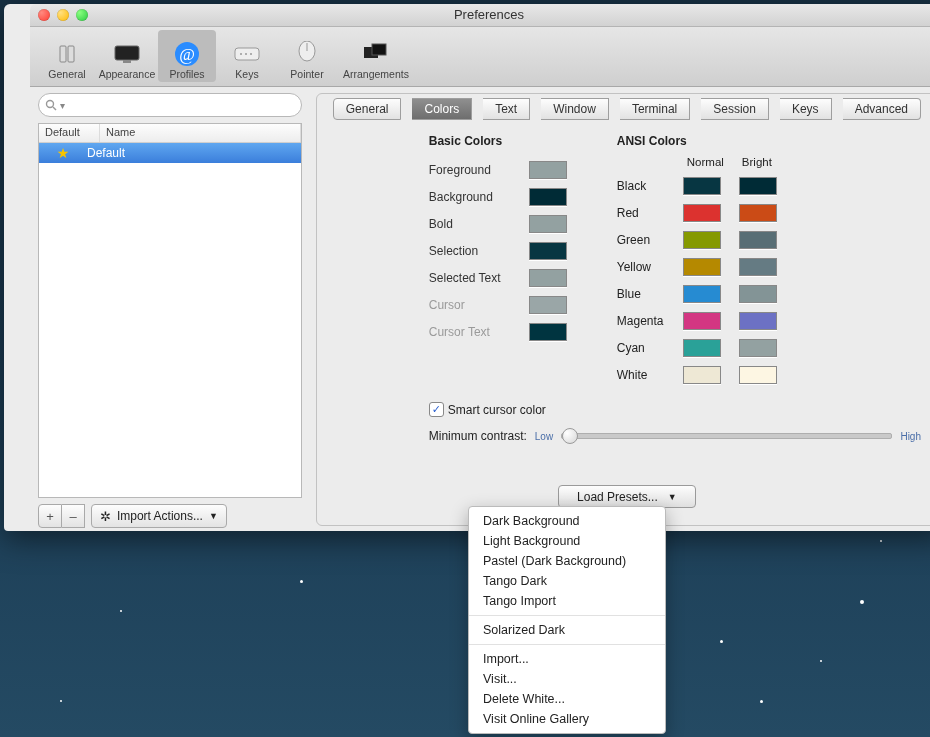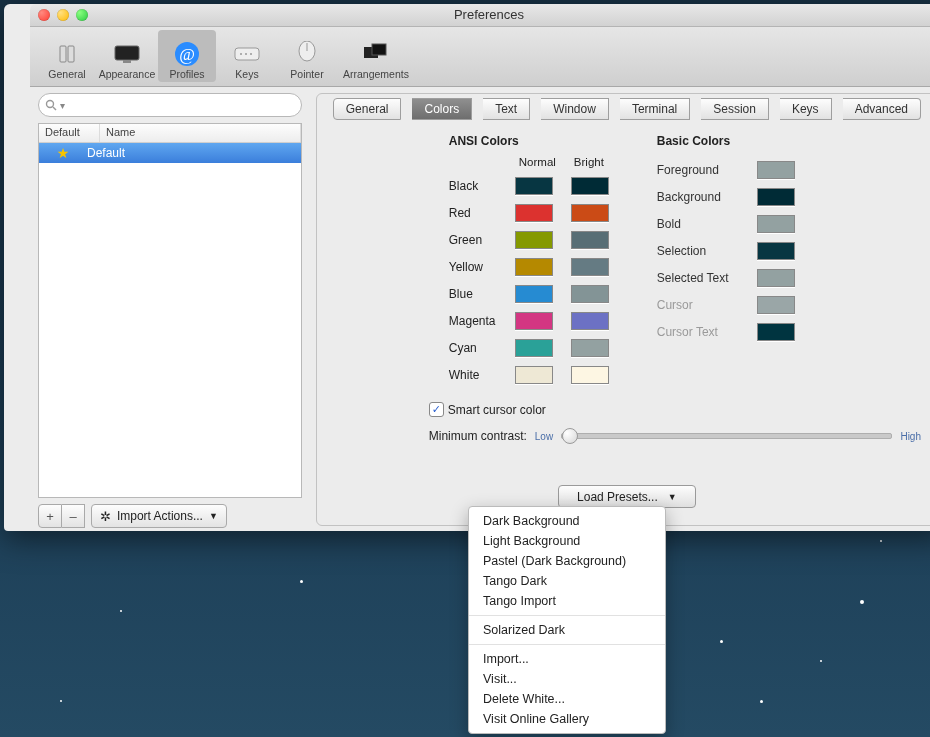--- a/index.html
+++ b/index.html
@@ -183,20 +183,53 @@
           <div class="tab sel">Colors</div>
           <div class="tab">Text</div>
           <div class="tab">Window</div>
           <div class="tab">Terminal</div>
           <div class="tab">Session</div>
           <div class="tab">Keys</div>
           <div class="tab">Advanced</div>
         </div>
 
         <div class="cols" style="padding-left:96px">
+          <div class="col">
+            <h4>Basic Colors</h4>
+            <div id="basic-rows">
+                <div class="crow">
+                  <div class="clabel">Foreground</div>
+                  <div class="sw" style="background:#93a1a1"></div>
+                </div>
+                <div class="crow">
+                  <div class="clabel">Background</div>
+                  <div class="sw" style="background:#002b36"></div>
+                </div>
+                <div class="crow">
+                  <div class="clabel">Bold</div>
+                  <div class="sw" style="background:#93a1a1"></div>
+                </div>
+                <div class="crow">
+                  <div class="clabel">Selection</div>
+                  <div class="sw" style="background:#073642"></div>
+                </div>
+                <div class="crow">
+                  <div class="clabel">Selected Text</div>
+                  <div class="sw" style="background:#93a1a1"></div>
+                </div>
+                <div class="crow">
+                  <div class="clabel dim">Cursor</div>
+                  <div class="sw" style="background:#9aa6a7"></div>
+                </div>
+                <div class="crow">
+                  <div class="clabel dim">Cursor Text</div>
+                  <div class="sw" style="background:#003440"></div>
+                </div>
+              </div>
+          </div>
           <div class="col" style="margin-left:20px">
             <h4>ANSI Colors</h4>
             <div class="ahead">
               <span>Normal</span>
               <span>Bright</span>
             </div>
             <div id="ansi-rows">
                 <div class="arow">
                   <div class="alabel">Black</div>
                   <div class="sw" style="background:#073642"></div>
@@ -232,53 +265,20 @@
                   <div class="sw" style="background:#2aa198"></div>
                   <div class="sw" style="background:#93a1a1"></div>
                 </div>
                 <div class="arow">
                   <div class="alabel">White</div>
                   <div class="sw" style="background:#eee8d5"></div>
                   <div class="sw" style="background:#fdf6e3"></div>
                 </div>
               </div>
           </div>
-          <div class="col">
-            <h4>Basic Colors</h4>
-            <div id="basic-rows">
-                <div class="crow">
-                  <div class="clabel">Foreground</div>
-                  <div class="sw" style="background:#93a1a1"></div>
-                </div>
-                <div class="crow">
-                  <div class="clabel">Background</div>
-                  <div class="sw" style="background:#002b36"></div>
-                </div>
-                <div class="crow">
-                  <div class="clabel">Bold</div>
-                  <div class="sw" style="background:#93a1a1"></div>
-                </div>
-                <div class="crow">
-                  <div class="clabel">Selection</div>
-                  <div class="sw" style="background:#073642"></div>
-                </div>
-                <div class="crow">
-                  <div class="clabel">Selected Text</div>
-                  <div class="sw" style="background:#93a1a1"></div>
-                </div>
-                <div class="crow">
-                  <div class="clabel dim">Cursor</div>
-                  <div class="sw" style="background:#9aa6a7"></div>
-                </div>
-                <div class="crow">
-                  <div class="clabel dim">Cursor Text</div>
-                  <div class="sw" style="background:#003440"></div>
-                </div>
-              </div>
-          </div>
         </div>
 
         <div class="smart" style="padding-left:96px">
           <span class="chk">✓</span>
           <span>Smart cursor color</span>
         </div>
 
         <div class="contrast" style="padding-left:96px">
           <span>Minimum contrast:</span>
           <span class="tiny">Low</span>

